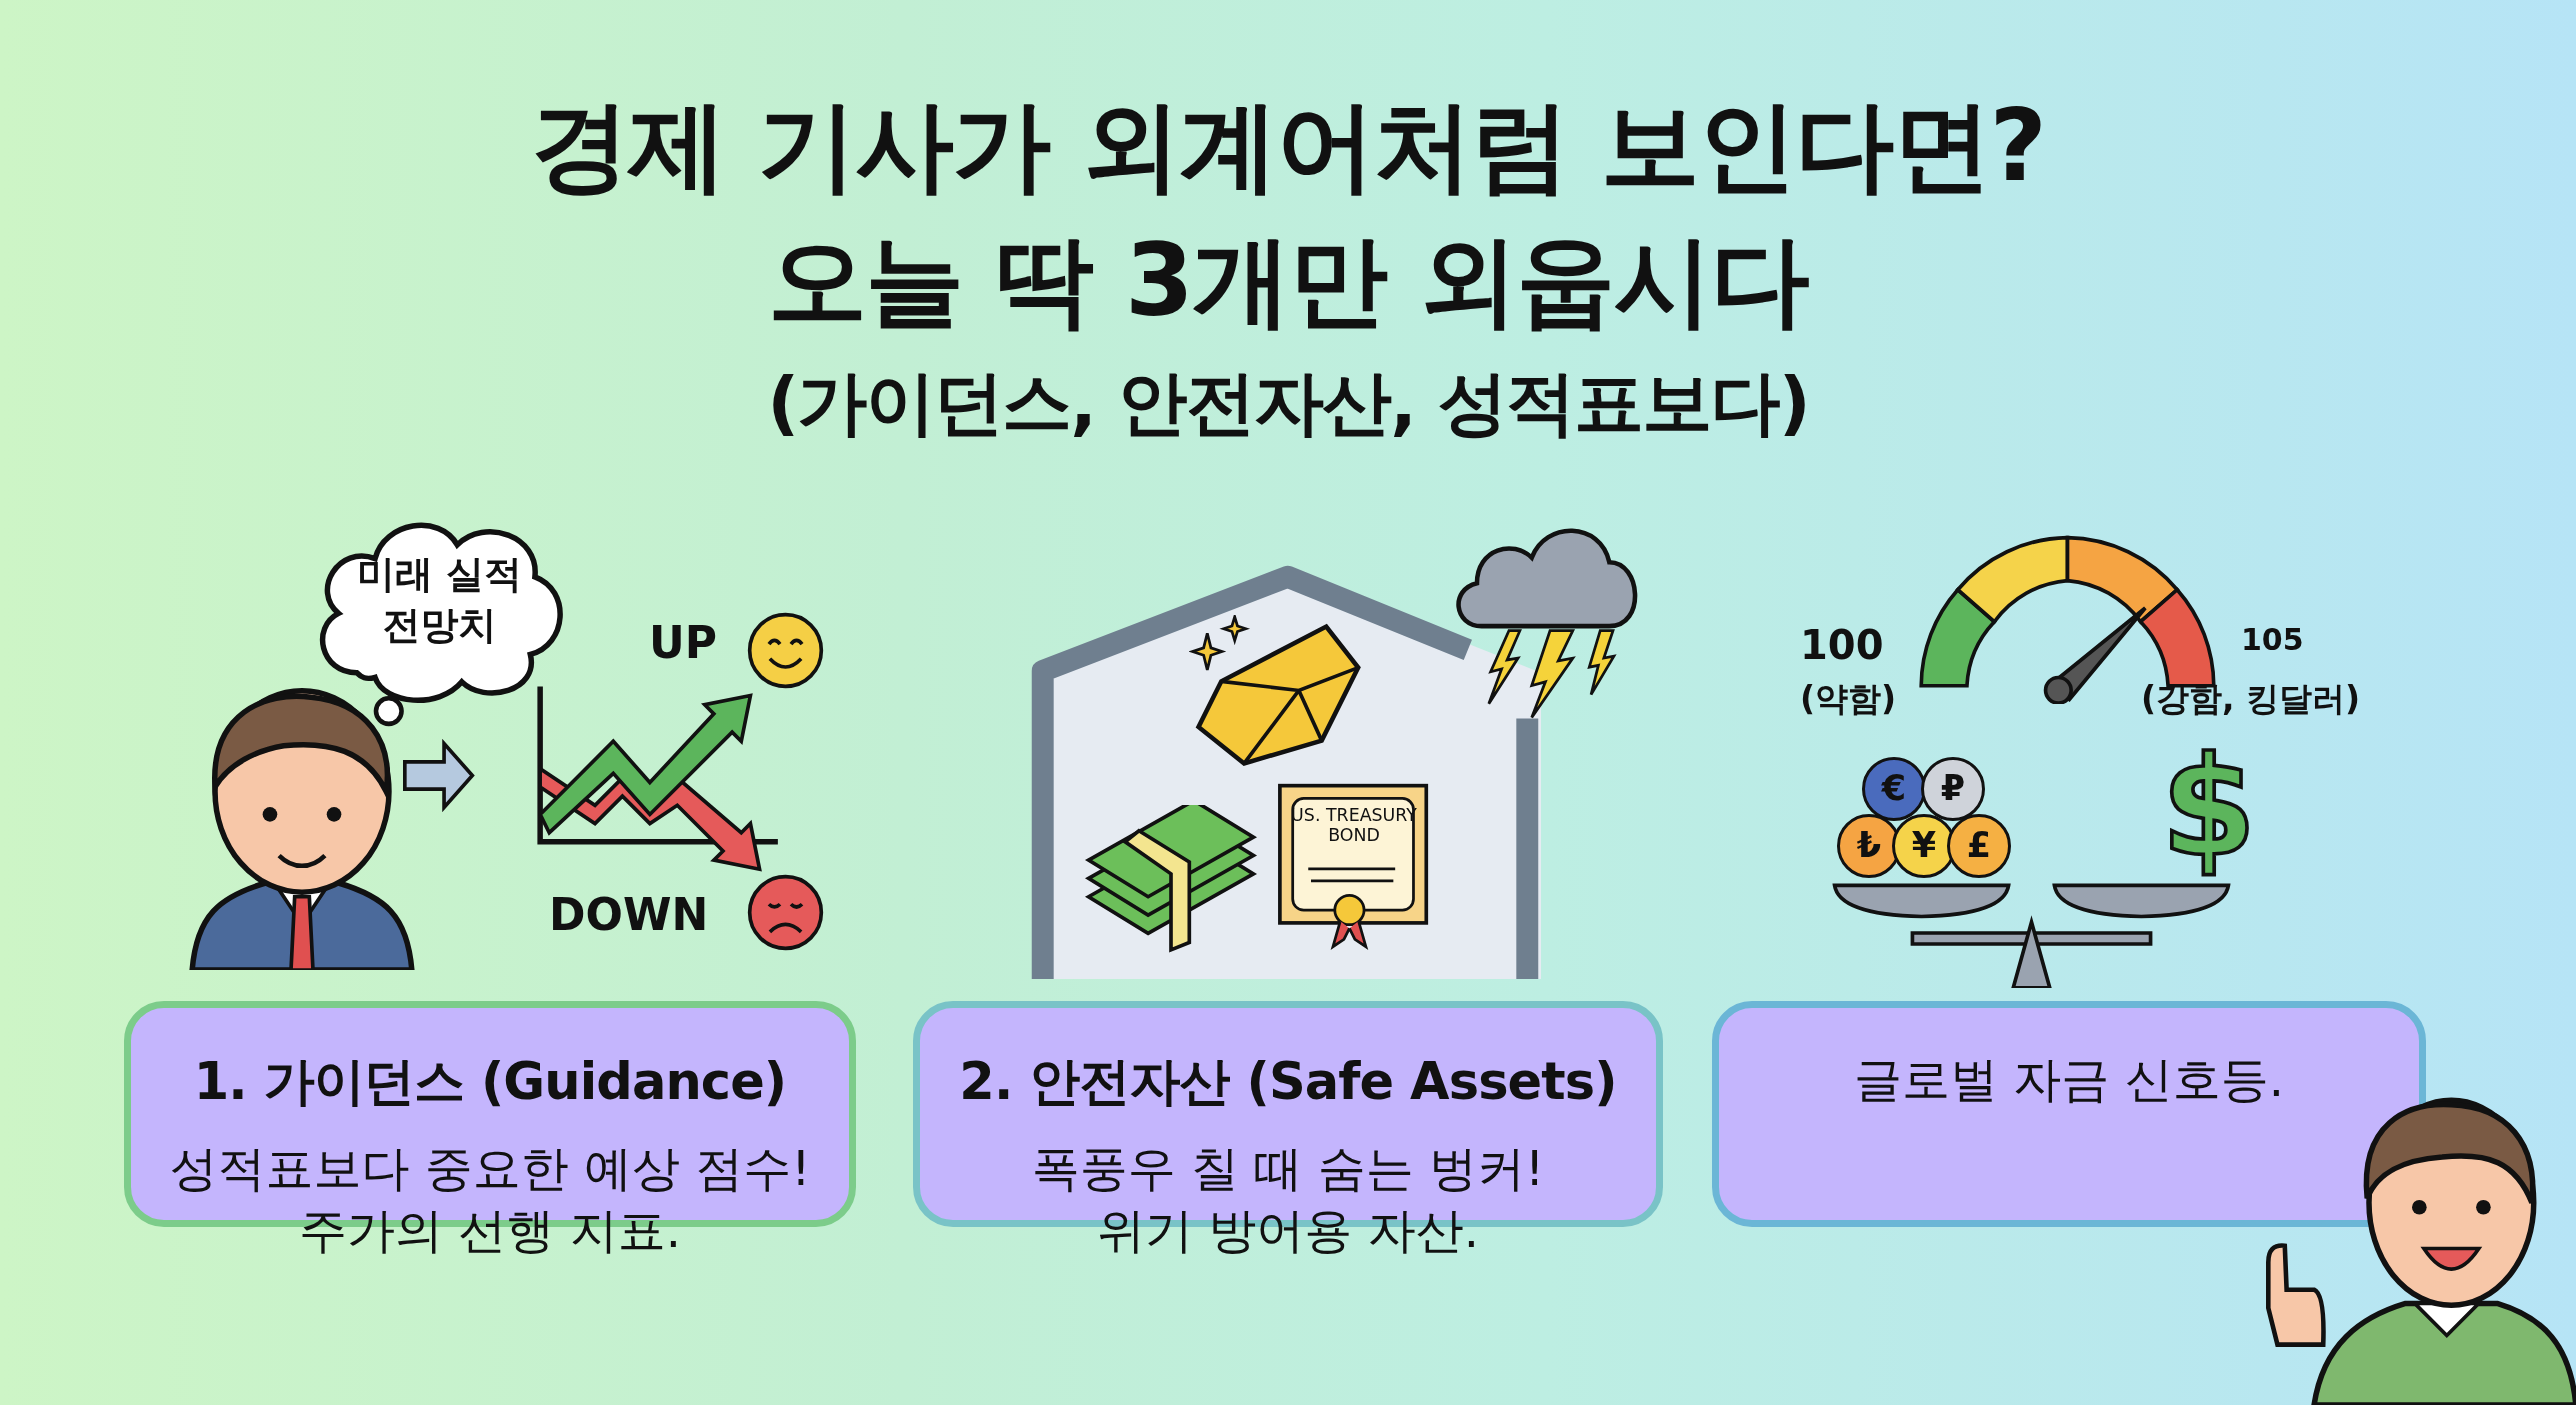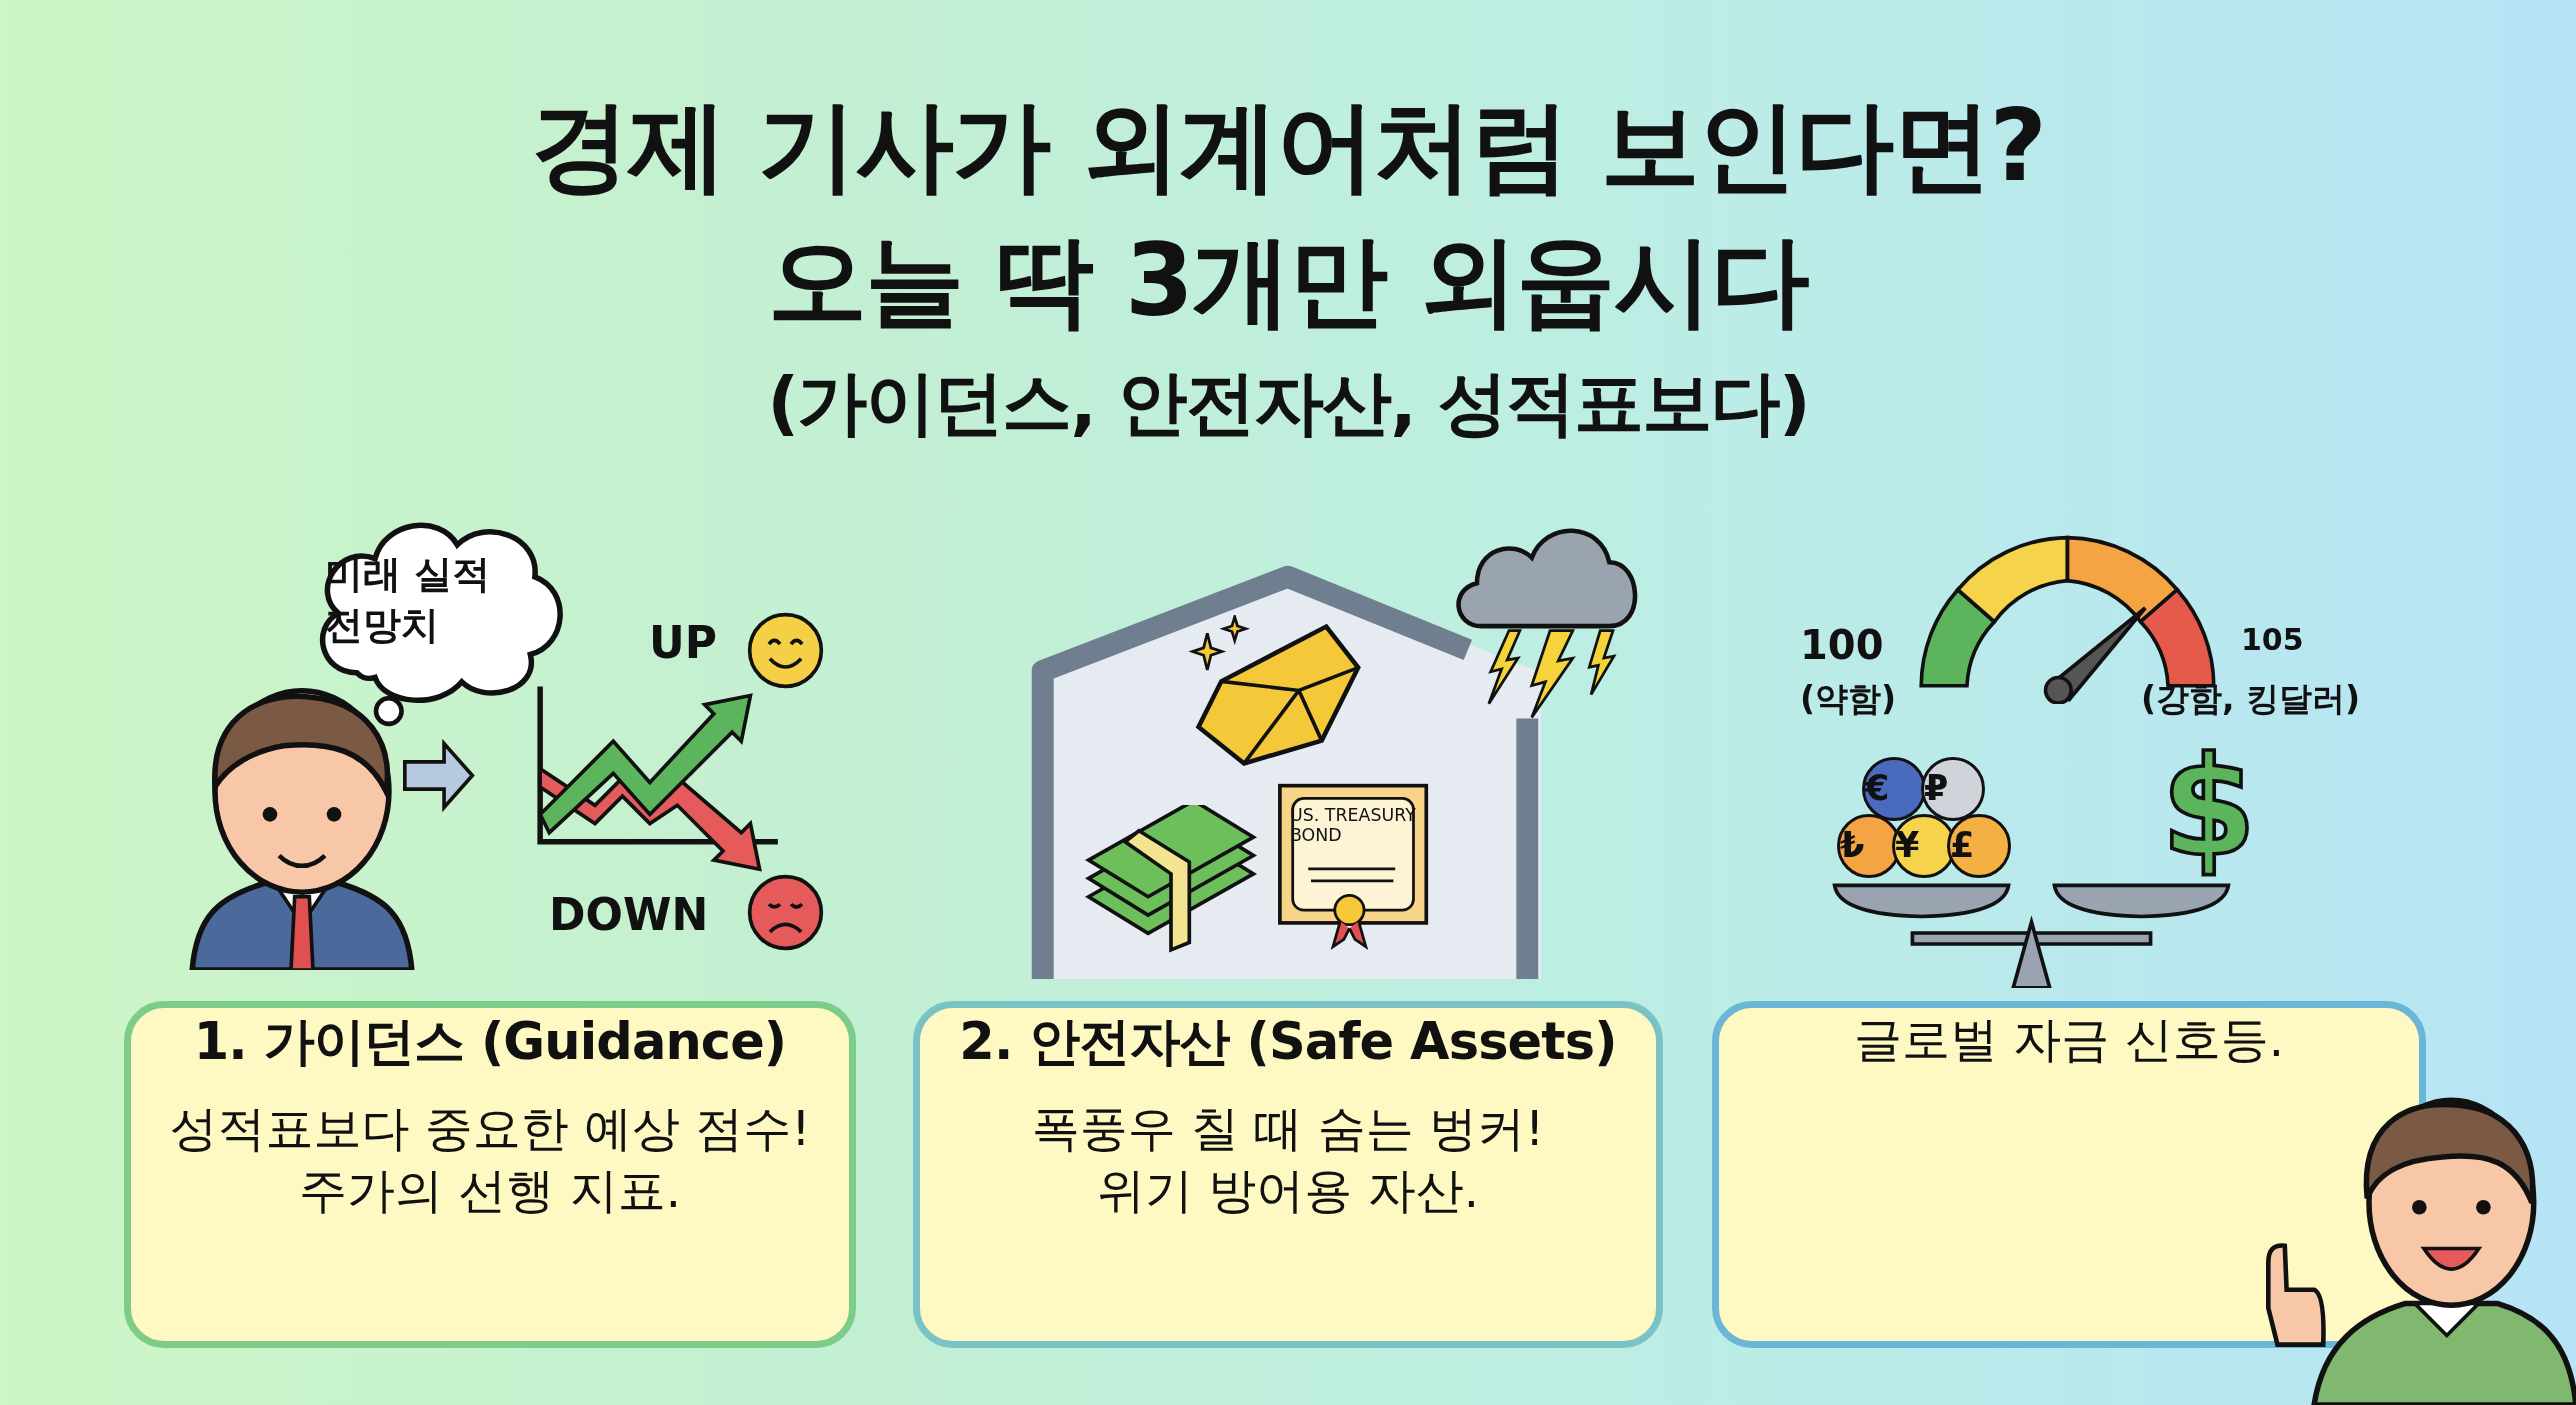--- a/index.html
+++ b/index.html
@@ -2,27 +2,27 @@
 <html style="font-size:14.6px"><head>
 <meta charset="utf-8">
 <style>
 *{box-sizing:border-box;margin:0;padding:0}
 html,body{width:2576px;height:1405px;overflow:hidden}
 body{background:linear-gradient(90deg,#cdf5c6 0%,#c2efd4 35%,#bdeee2 60%,#b6e4f6 100%);font-family:"DejaVu Sans",sans-serif;position:relative;color:#111}
 .title{position:absolute;left:0;width:2576px;text-align:center;font-weight:bold;color:#111;letter-spacing:-1.8px}
 .t1{top:81px;font-size:99px}
 .t2{top:216px;font-size:99px}
 .t3{top:357px;font-size:70px}
-.card{position:absolute;top:1001px;height:347px;background:#fef9c3;border-radius:40px;border:7.3px solid;text-align:center;}
+.card{position:absolute;top:1001px;height:226px;background:#c4b5fd;border-radius:40px;border:7.3px solid;text-align:center;padding-top:40px}
 .card h2{font-size:51px;font-weight:bold;letter-spacing:-0.9px;margin-bottom:20px}
 .card p{font-size:48px;line-height:62px}
 .c1{left:124px;width:732px;border-color:#7ccc8a}
 .c2{left:913px;width:750px;border-color:#79c3c7}
 .c3{left:1712px;width:714px;border-color:#6bb6d6}
-.lbl{position:absolute;font-weight:bold;text-align:left}
+.lbl{position:absolute;font-weight:bold;text-align:center}
 svg{position:absolute}
 </style>
 </head>
 <body>
 
 <div class="title t1">경제 기사가 외계어처럼 보인다면?</div>
 <div class="title t2">오늘 딱 3개만 외웁시다</div>
 <div class="title t3">(가이던스, 안전자산, 성적표보다)</div>
 
 <div>

